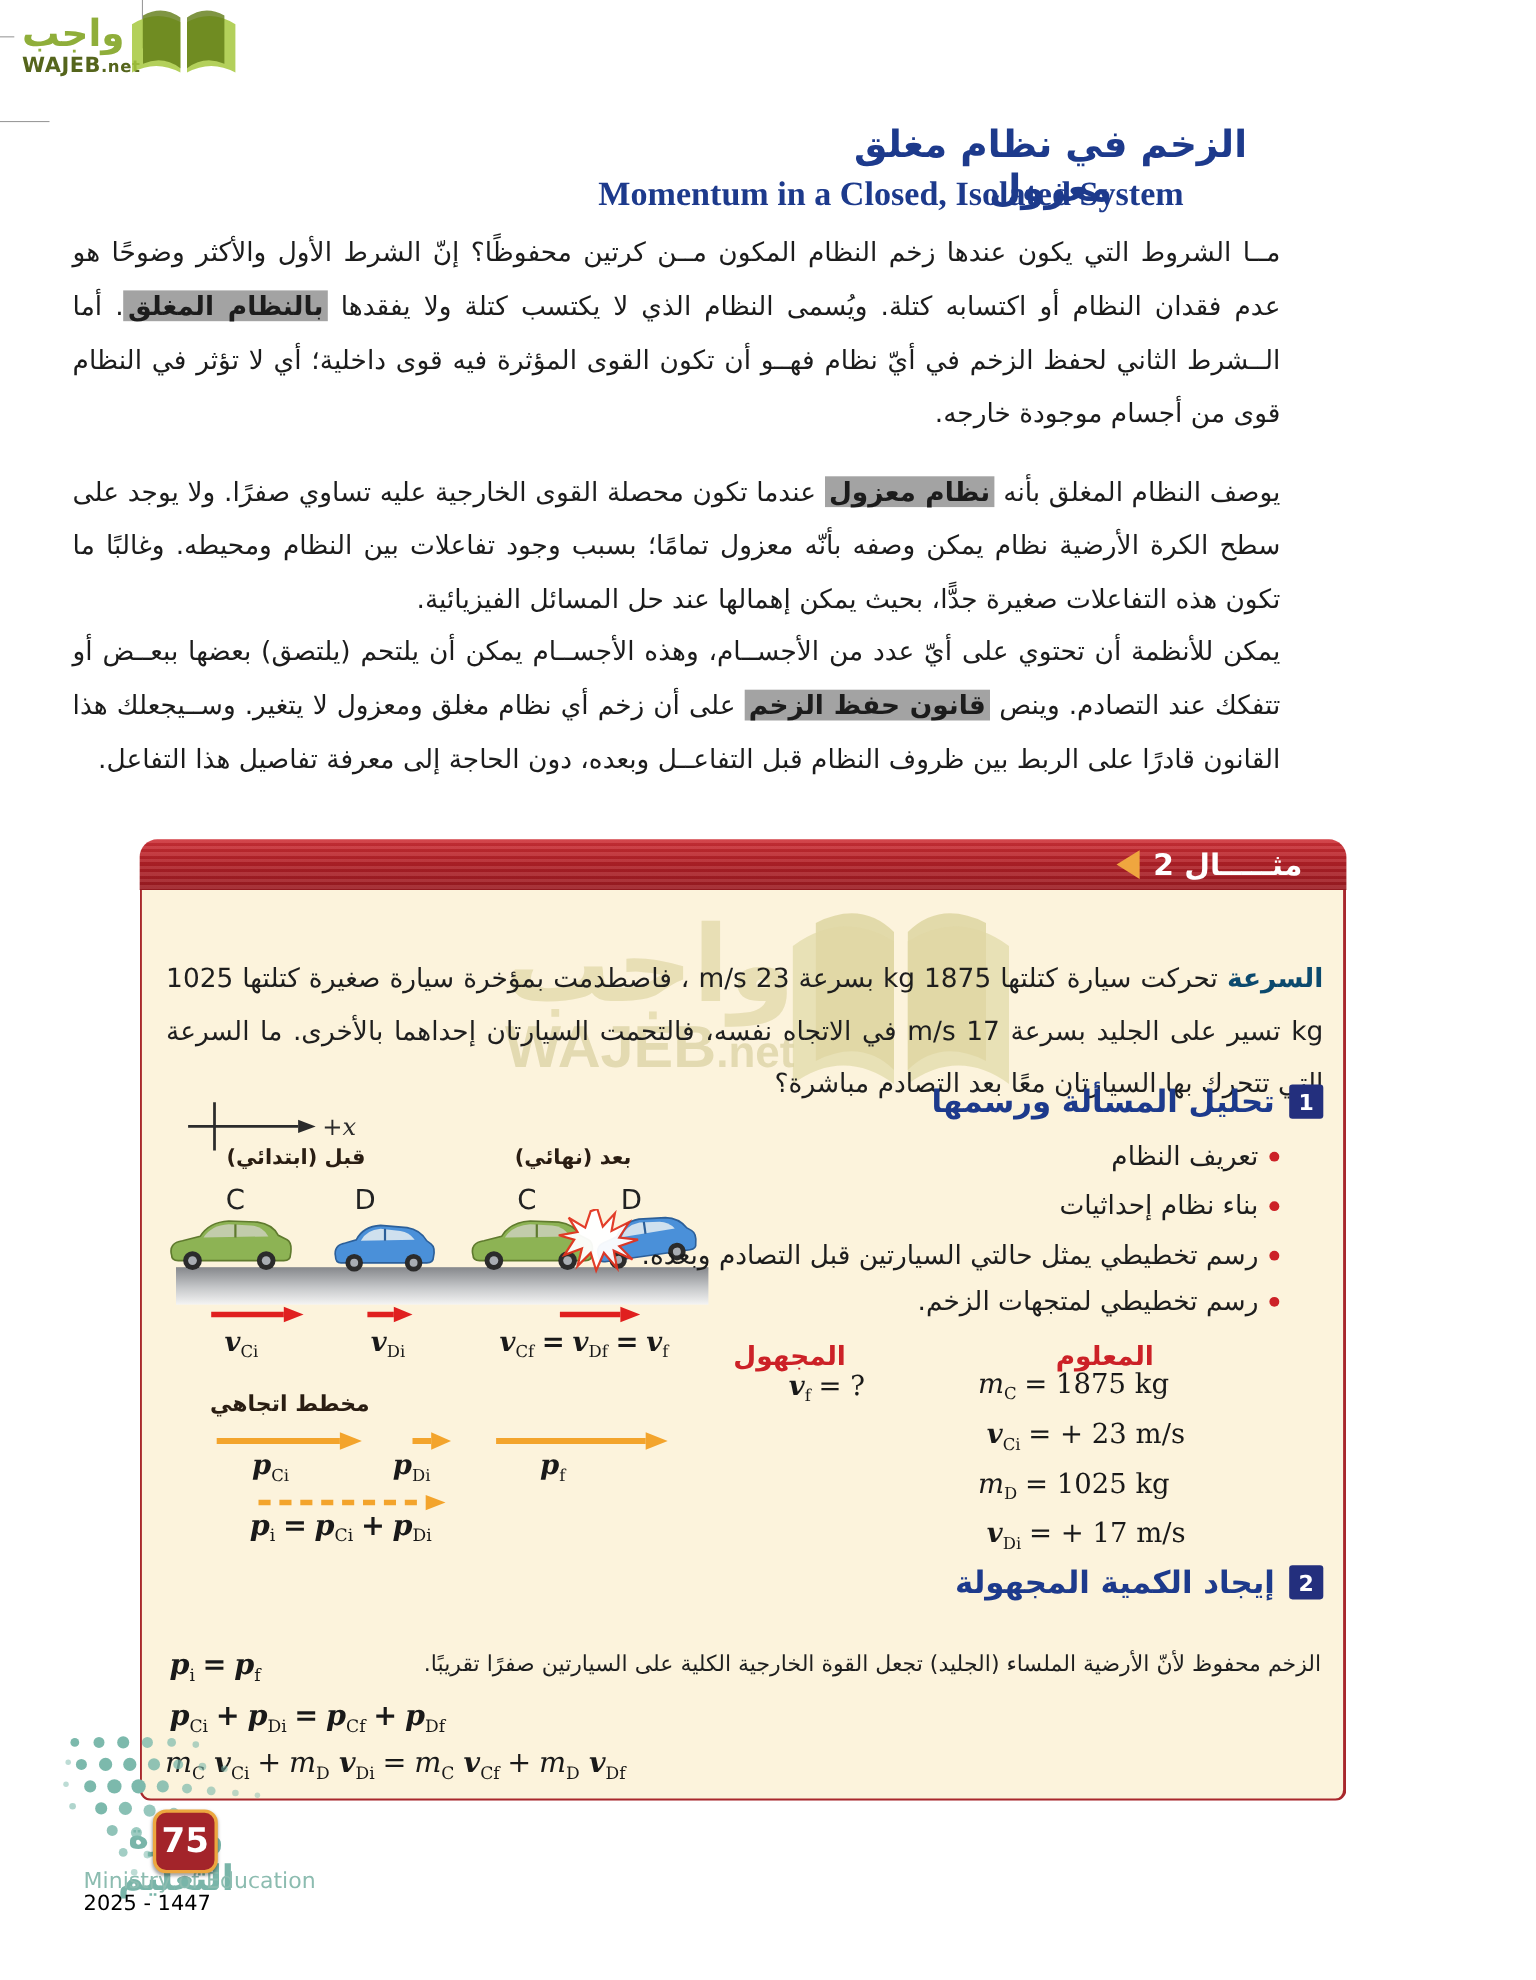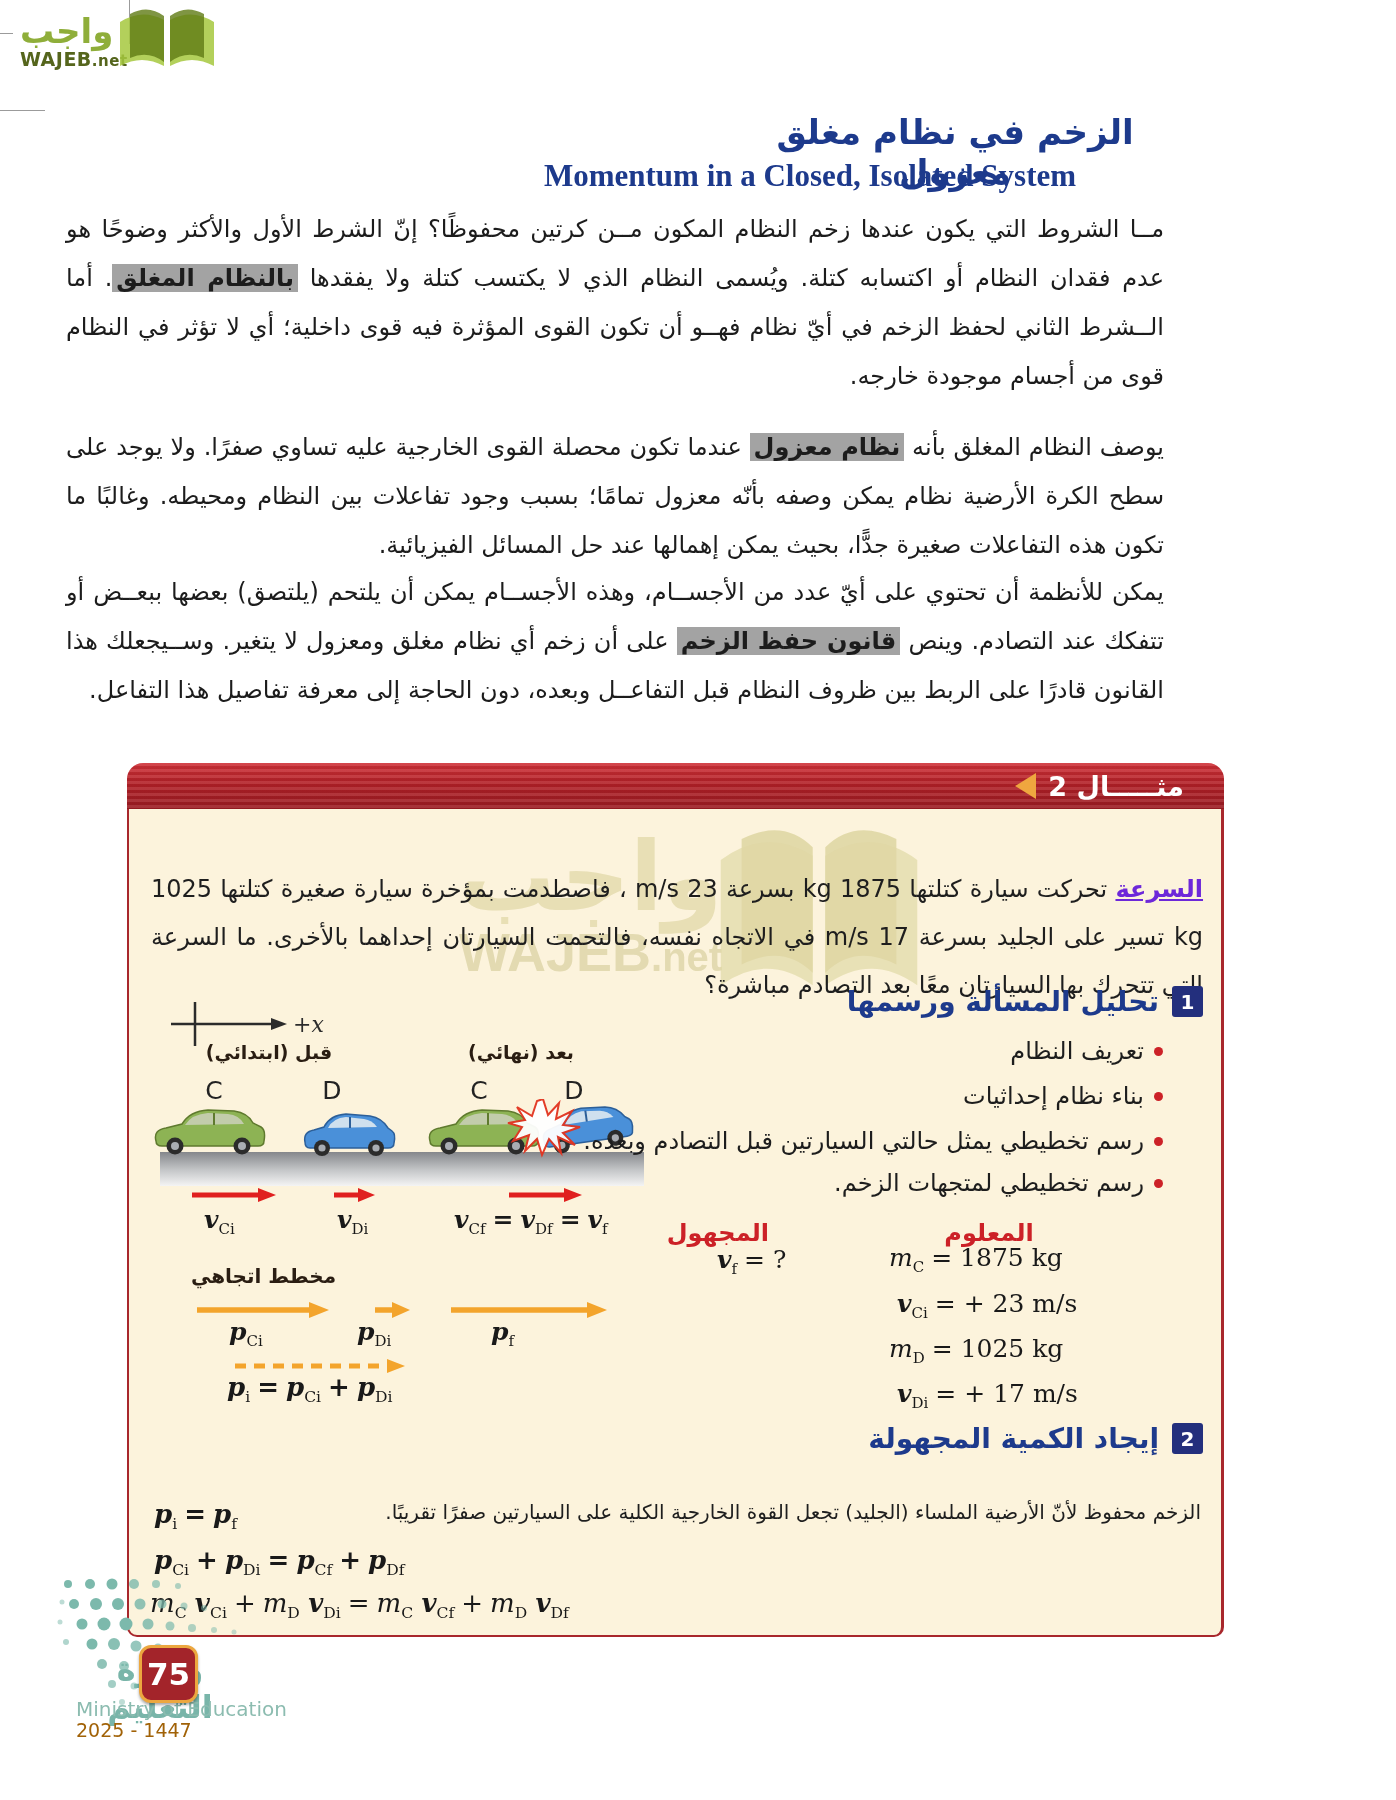--- a/index.html
+++ b/index.html
@@ -44,21 +44,21 @@
 
   
   .wm { position:absolute; opacity:0.55; pointer-events:none; }
   .wm-ar { left:330px; top:12px; font-size:96px; font-weight:bold; color:#d8cf97; direction:rtl; }
   .wm-en { left:330px; top:112px; font-size:54px; font-weight:bold; color:#cfc68f; font-family:"Liberation Sans", sans-serif; }
   .wm-en .tld { font-size:40px; }
 
   
   .problem { position:absolute; left:22px; top:56px; width:1052px; direction:rtl; text-align:justify;
              font-size:24px; line-height:48px; color:#1e1e1e; }
-  .lead { color:#6d28d9; font-weight:bold;text-decoration:underline; }
+  .lead { color:#0c4a6e; font-weight:bold; }
 
   
   .dlabel { position:absolute; font-size:19px; font-weight:bold; color:#2a1d12; direction:rtl; text-align:center; }
   .carletter { position:absolute; font-size:25px; color:#222; text-align:center; width:40px; }
 
   .veclabel { position:absolute; font-size:20px; font-weight:bold; color:#2a1d12; direction:rtl; }
 
   
   .math { font-family:"DejaVu Serif", serif; color:#191919; white-space:nowrap; }
   .mv { font-style:italic; font-weight:bold; }
@@ -72,38 +72,38 @@
 
   
   .shead { position:absolute; right:18px; display:flex; flex-direction:row-reverse; align-items:center; gap:13px; }
   .snum { width:31px; height:31px; background:#232f7d; color:#fff; font-size:20px; font-weight:bold;
           display:flex; align-items:center; justify-content:center; border-radius:3px; }
   .stitle { font-size:28px; font-weight:bold; color:#1d3a8c; direction:rtl; }
 
   .bullet { position:absolute; right:58px; direction:rtl; font-size:24px; color:#1d1d1d; display:flex; align-items:center; gap:10px; }
   .bdot { width:9px; height:9px; border-radius:50%; background:#cc2127; flex:0 0 auto; }
 
-  .redhead { position:absolute; font-size:24px; font-weight:bold; color:#cc2127; direction:rtl; text-align:center; }
+  .redhead { position:absolute; font-size:24px; font-weight:bold; color:#cc2127; direction:rtl; text-align:right; }
 
   .krow { position:absolute; font-size:25px; }
 
   .reason { position:absolute; right:20px; width:830px; direction:rtl; text-align:right;
             font-size:20px; line-height:40px; color:#1e1e1e; }
 
   .eq { position:absolute; font-size:26px; }
 
   
   .badge { position:absolute; left:139px; top:1645px; width:59px; height:58px; background:#a3242a;
            border:3px solid #eca73f; border-radius:12px; color:#fff; font-size:31px; font-weight:bold;
            display:flex; align-items:center; justify-content:center; z-index:5;
            box-shadow:0 2px 3px rgba(0,0,0,0.35); }
   .min-ar { position:absolute; left:70px; top:1650px; width:180px; font-size:32px; font-weight:bold;
             color:#79b5a9; direction:rtl; text-align:center; z-index:2; }
   .min-en { position:absolute; left:76px; top:1697px; font-size:20px; color:#8cbcb0; z-index:2; }
-  .min-yr { position:absolute; left:76px; top:1719px; font-size:19px; color:#a16207; z-index:2; }
+  .min-yr { position:absolute; left:76px; top:1719px; font-size:19px; color:#000000; z-index:2; }
 </style>
 </head>
 <body>
 
 <div class="page">
 
   <div class="crop" style="left:129px; top:0; width:1px; height:44px;"></div>
   <div class="crop" style="left:0; top:33px; width:13px; height:1px;"></div>
   <div class="crop" style="left:0; top:110px; width:45px; height:1px;"></div>
 

